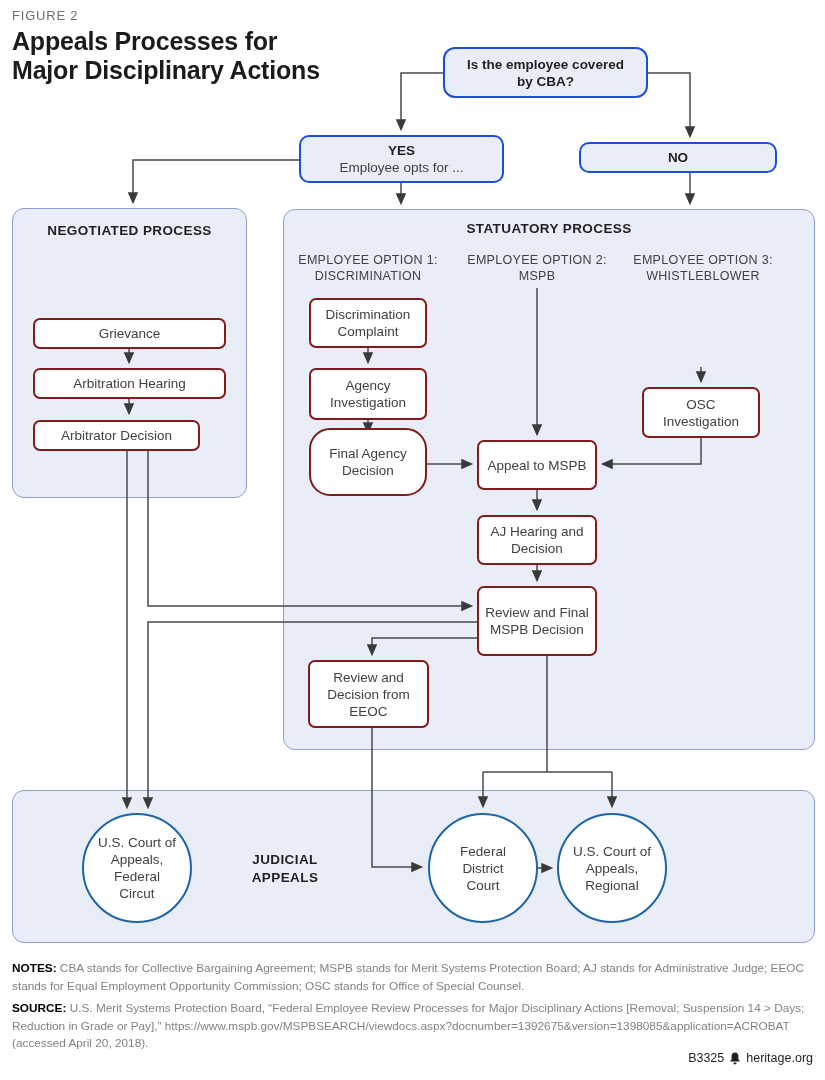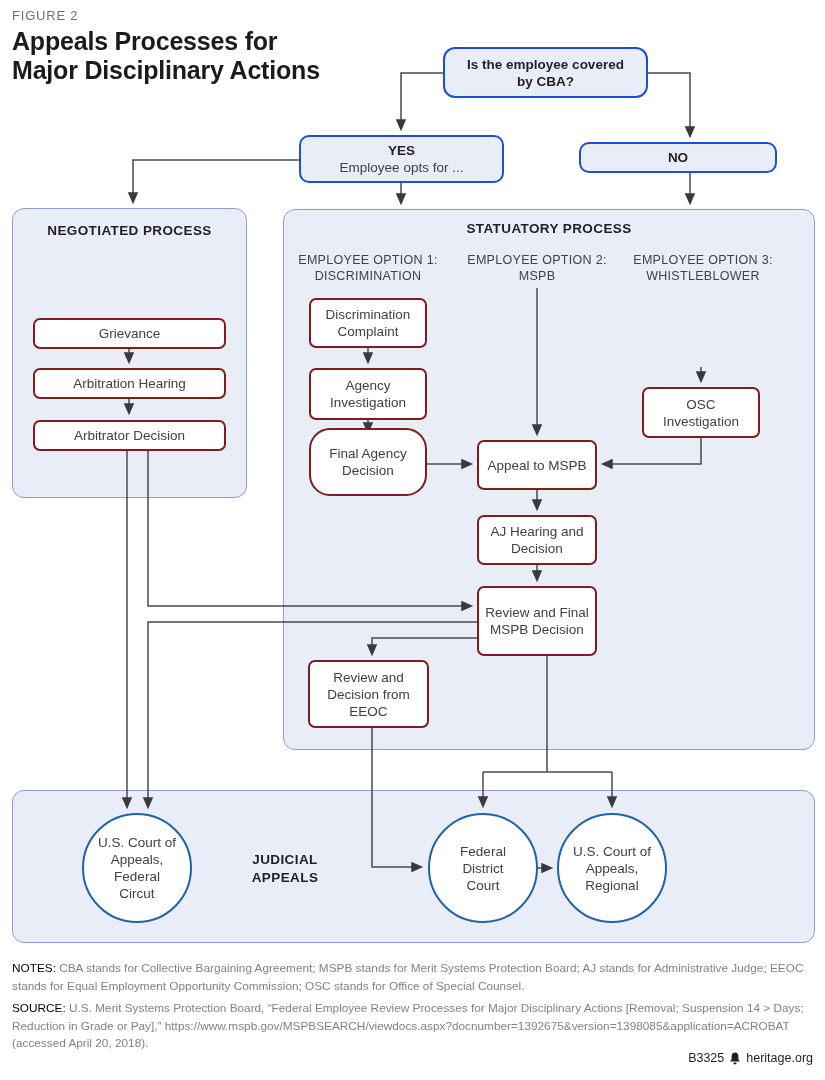--- a/index.html
+++ b/index.html
@@ -29,21 +29,21 @@
   .pill .b{font-weight:bold;color:#231f20;}
   .circle{
     width:110px;height:110px;border-radius:50%;background:#fff;border:2px solid #1d64a9;box-sizing:border-box;
     display:flex;align-items:center;justify-content:center;text-align:center;
     font-size:13.5px;line-height:17px;color:#414042;z-index:4;padding:0 12px;
   }
   
   svg.connectors{left:0;top:0;z-index:3;}
   
   .note{left:12px;width:802px;font-size:11.8px;line-height:17.5px;color:#808285;margin:0;}
-  .note .lbl{font-weight:normal;color:#000;}
+  .note .lbl{font-weight:bold;color:#000;}
   .note .txt{overflow-wrap:anywhere;}
   .brand{right:12px;top:1051px;display:flex;align-items:center;gap:5px;font-size:12.5px;color:#231f20;}
 </style>
 </head>
 <body>
 
 <div class="stage">
 
   <div class="abs figure-label">FIGURE 2</div>
   <div class="abs title">
@@ -113,21 +113,21 @@
     <div class="b">YES</div>
     <div>Employee opts for ...</div>
   </div>
   <div class="abs pill" style="left:579px;top:142px;width:198px;height:31px;">
     <div class="b">NO</div>
   </div>
 
   <div class="abs panel-header" style="left:12px;top:223px;width:235px;">NEGOTIATED PROCESS</div>
   <div class="abs node" style="left:33px;top:318px;width:193px;height:31px;">Grievance</div>
   <div class="abs node" style="left:33px;top:368px;width:193px;height:31px;">Arbitration Hearing</div>
-  <div class="abs node" style="left:33px;top:420px;width:193px;height:31px;">Arbitrator Decision</div>
+  <div class="abs node" style="left:33px;top:420px;width:167px;height:31px;">Arbitrator Decision</div>
 
   <div class="abs panel-header" style="left:283px;top:221px;width:532px;">STATUATORY PROCESS</div>
   <div class="abs opt-header" style="left:293px;top:252px;width:150px;">
     <div>EMPLOYEE OPTION 1:</div>
     <div>DISCRIMINATION</div>
   </div>
   <div class="abs opt-header" style="left:462px;top:252px;width:150px;">
     <div>EMPLOYEE OPTION 2:</div>
     <div>MSPB</div>
   </div>

